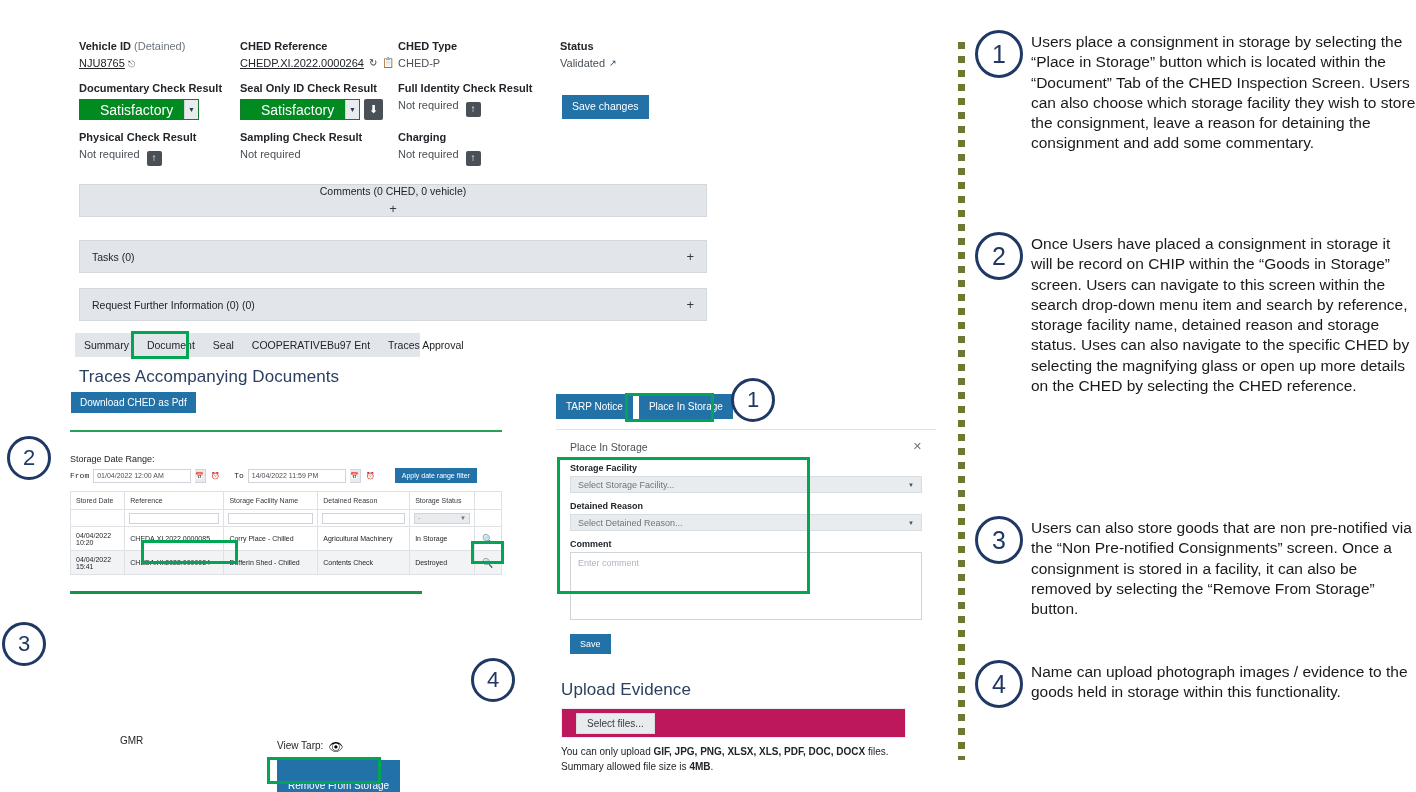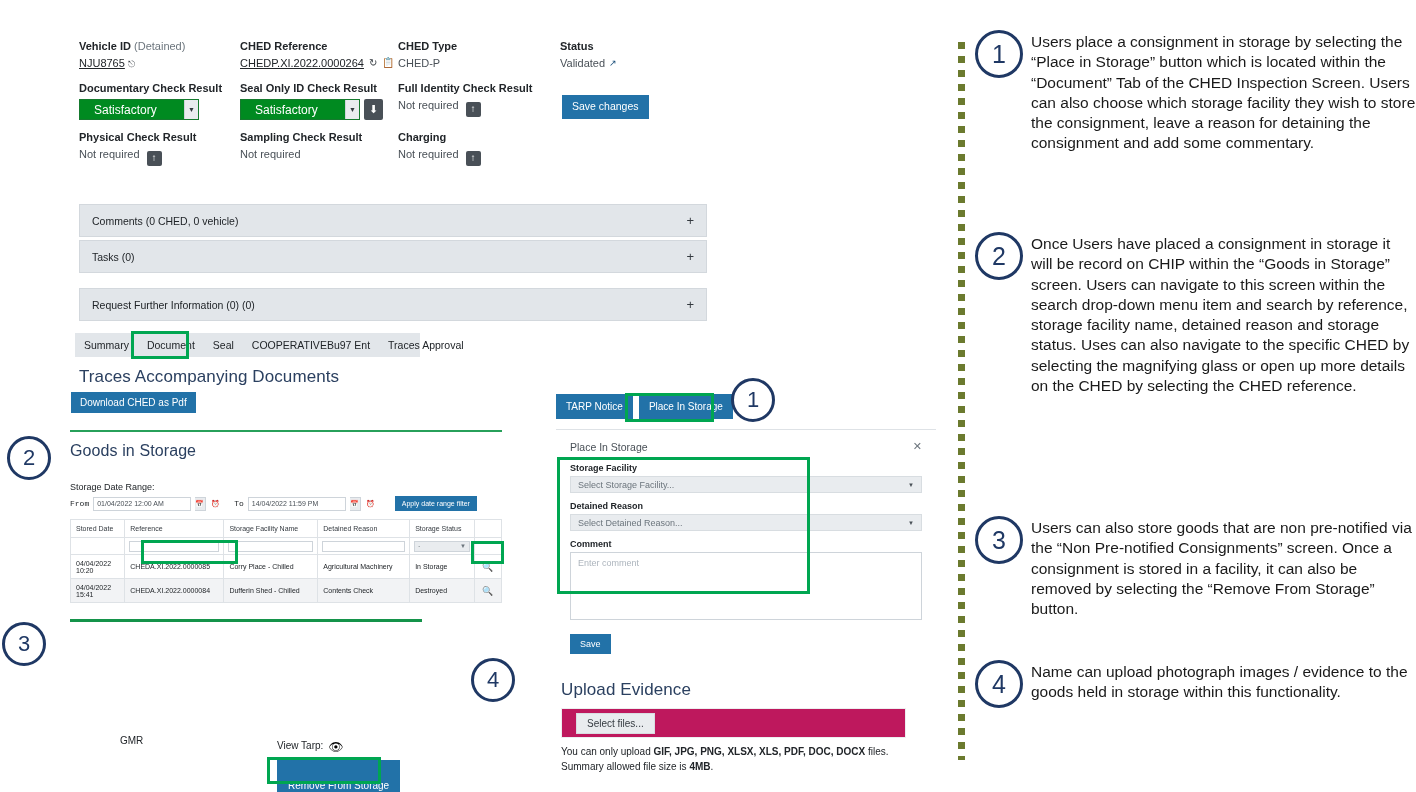--- a/index.html
+++ b/index.html
@@ -39,22 +39,22 @@
     width:15px; height:15px; background:#495057; color:#fff;
     font-size:10px; border-radius:2px; vertical-align:-3px; margin-left:4px;
   }
 
   
   .sel-green {
     display:flex; align-items:stretch; width:120px; height:21px; margin-top:4px;
     border:1px solid #157a2e;
   }
   .sel-green .sv {
-    flex:1; background:#008a20; color:#fff; font-size:12px;
-    display:flex; align-items:center; padding-left:14px;
+    flex:1; background:#008a20; color:#fff; font-size:14px;
+    display:flex; align-items:center; padding-left:20px;
   }
   .sel-green .sc {
     width:14px; background:#e9ecef; border-left:1px solid #ced4da;
     display:flex; align-items:center; justify-content:center;
     font-size:7px; color:#343a40;
   }
   .dl-btn {
     width:19px; height:21px; background:#495057; color:#fff; margin-top:4px;
     display:flex; align-items:center; justify-content:center; font-size:11px;
     border-radius:2px; margin-left:4px;
@@ -289,21 +289,21 @@
   </div>
 
   <div class="abs hdr-col3 row3">
     <div class="fld-label">Charging</div>
     <div class="fld-value">
       <span>Not required</span>
       <span class="arrow-badge">↑</span>
     </div>
   </div>
 
-  <div class="accordion" style="top:204px;">
+  <div class="accordion" style="top:184px;flex-direction:column;">
     <span>Comments (0 CHED, 0 vehicle)</span>
     <span class="plus">+</span>
   </div>
   <div class="accordion" style="top:240px;">
     <span>Tasks (0)</span>
     <span class="plus">+</span>
   </div>
   <div class="accordion" style="top:288px;">
     <span>Request Further Information (0) (0)</span>
     <span class="plus">+</span>
@@ -315,21 +315,20 @@
     <div class="tab">Seal</div>
     <div class="tab">COOPERATIVEBu97 Ent</div>
     <div class="tab">Traces Approval</div>
   </div>
 
   <h2 class="page-h2" style="left:79px;top:367px;">Traces Accompanying Documents</h2>
   <button class="btn-blue abs" style="left:71px;top:392px;padding:5px 9px;font-size:10px;">Download CHED as Pdf</button>
 
   <div id="goods-card">
     <div class="green-rule"></div>
-    <h2 class="page-h2" style="position:static;margin-top:10px;font-size:16px;">Goods in Storage</h2>
 
     <div class="date-range-label">Storage Date Range:</div>
 
     <div class="dr-row">
       <span class="dr-pre">From</span>
       <div class="date-input">01/04/2022 12:00 AM</div>
       <div class="mini-ico">📅</div>
       <div class="mini-ico plain">⏰</div>
       <span class="dr-pre" style="margin-left:8px;">To</span>
       <div class="date-input">14/04/2022 11:59 PM</div>

